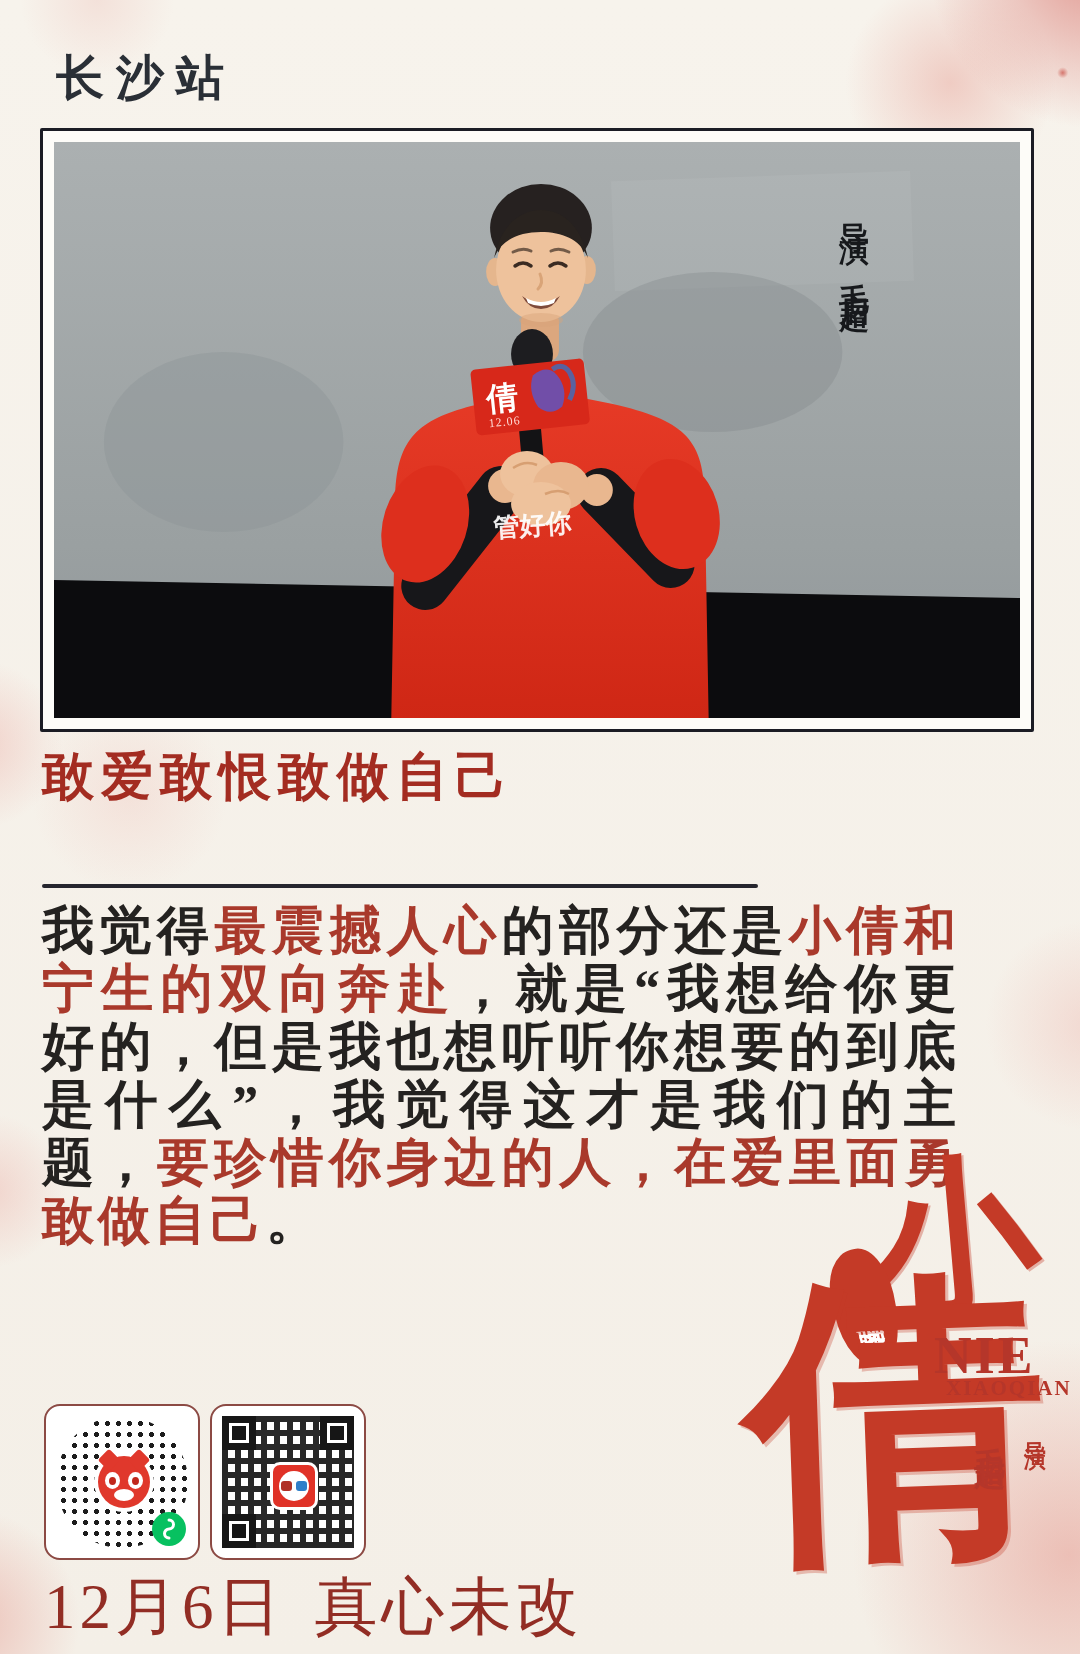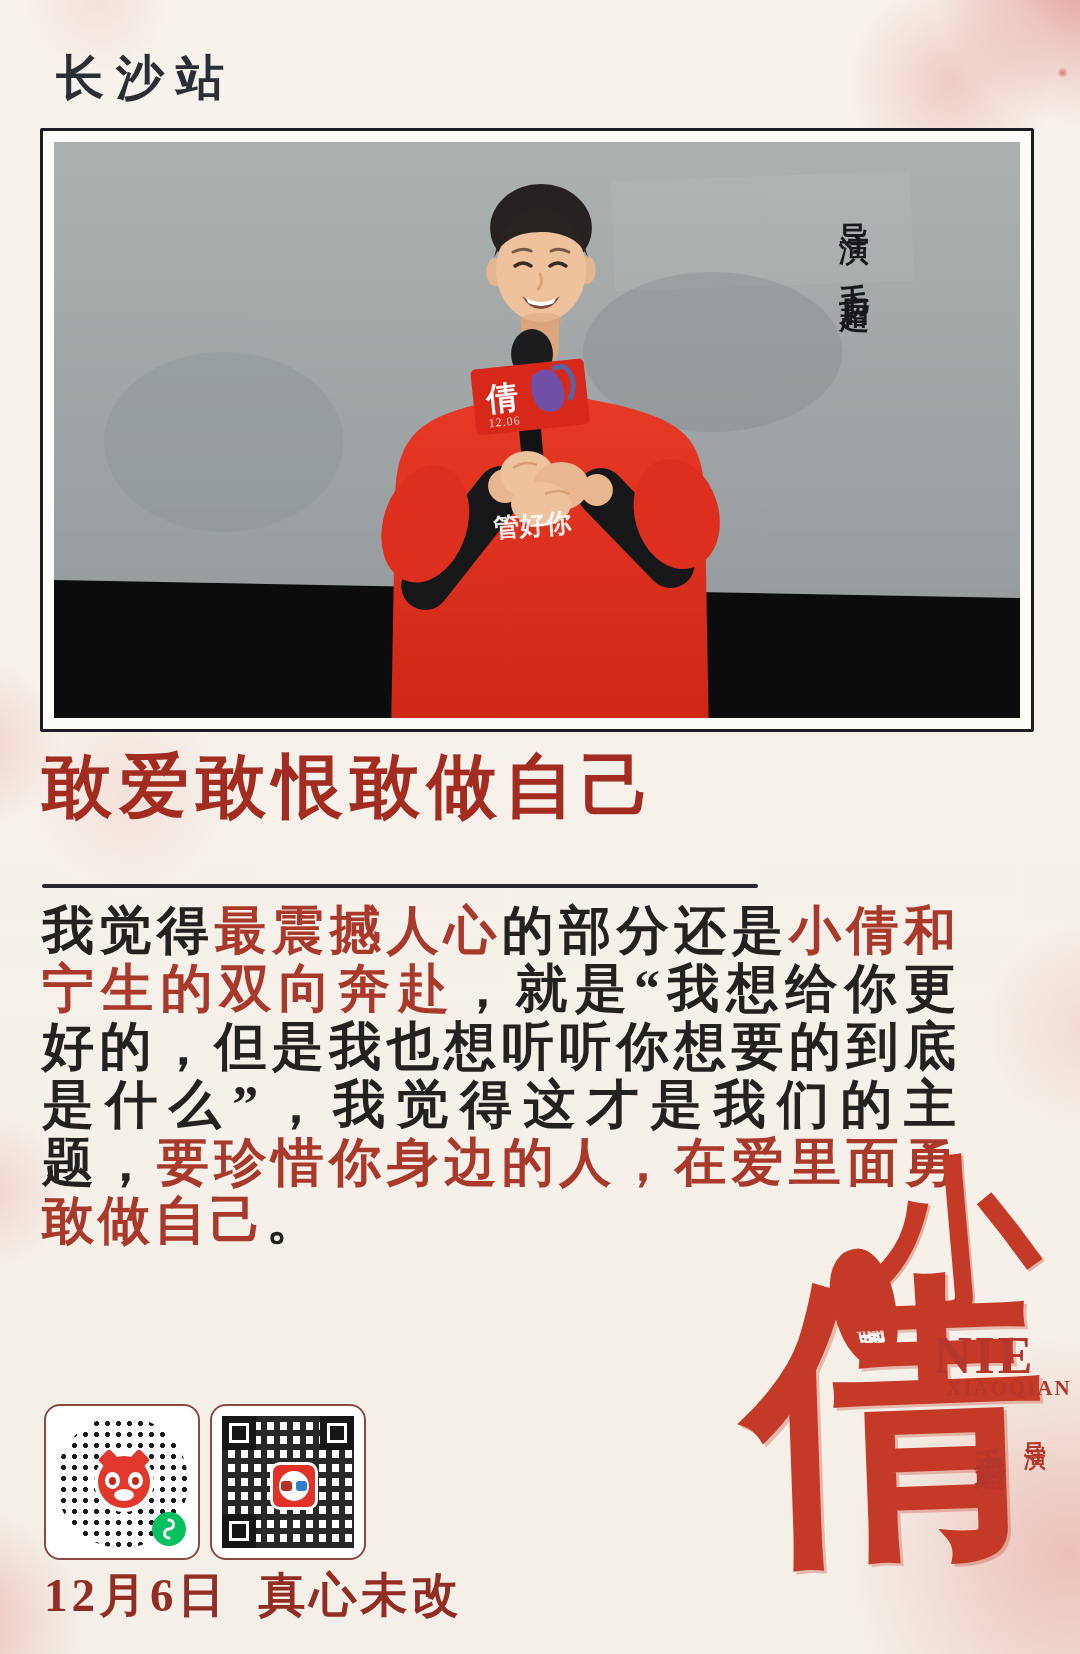--- a/index.html
+++ b/index.html
@@ -30,21 +30,21 @@
     border:3px solid #1b1c24;border-radius:2px;padding:11px;background:#fdfcf8;
   }
   .photo-svg{display:block;width:100%;height:100%;}
   .photo-caption{
     position:absolute;left:790px;top:68px;height:350px;
     writing-mode:vertical-rl;text-orientation:upright;
     font-size:30px;color:#17191c;letter-spacing:10px;font-weight:600;
   }
   
   .headline{
-    position:absolute;left:42px;top:748px;font-size:70px;font-weight:700;
+    position:absolute;left:42px;top:748px;font-size:52px;font-weight:700;
     color:#a32c21;letter-spacing:7px;line-height:1.1;
   }
   .divider{
     position:absolute;left:42px;top:884px;width:716px;height:4px;
     background:#26262e;border-radius:2px;
   }
   .quote{
     position:absolute;left:42px;top:902px;width:918px;
     font-size:52px;line-height:58px;letter-spacing:4px;font-weight:700;
     color:#242220;text-align:justify;
@@ -91,21 +91,21 @@
   .app-icon{
     position:absolute;left:58px;top:56px;width:42px;height:42px;border-radius:10px;
     background:#e03227;border:3px solid #fff;box-sizing:content-box;
     display:flex;align-items:center;justify-content:center;
   }
   .face{position:relative;width:30px;height:30px;border-radius:50%;background:#fff;}
   .face .lens{position:absolute;top:10px;width:11px;height:10px;border-radius:3px;}
   .face .lens.l{left:2px;background:#b03127;}
   .face .lens.r{right:2px;background:#2f7fc9;}
   .date-line{
-    position:absolute;left:44px;top:1564px;font-size:47px;font-weight:700;
+    position:absolute;left:44px;top:1564px;font-size:63px;font-weight:400;
     color:#922d24;letter-spacing:4px;
   }
   .date-line .slogan{margin-left:30px;}
   
   .logo{position:absolute;left:730px;top:1168px;width:350px;height:486px;color:#c43a27;}
   .logo-xiao{
     position:absolute;left:140px;top:-14px;font-size:168px;line-height:1;
     font-weight:700;transform:rotate(-5deg);text-shadow:2px 2px 0 rgba(196,58,39,.35);
   }
   .logo-seal{

